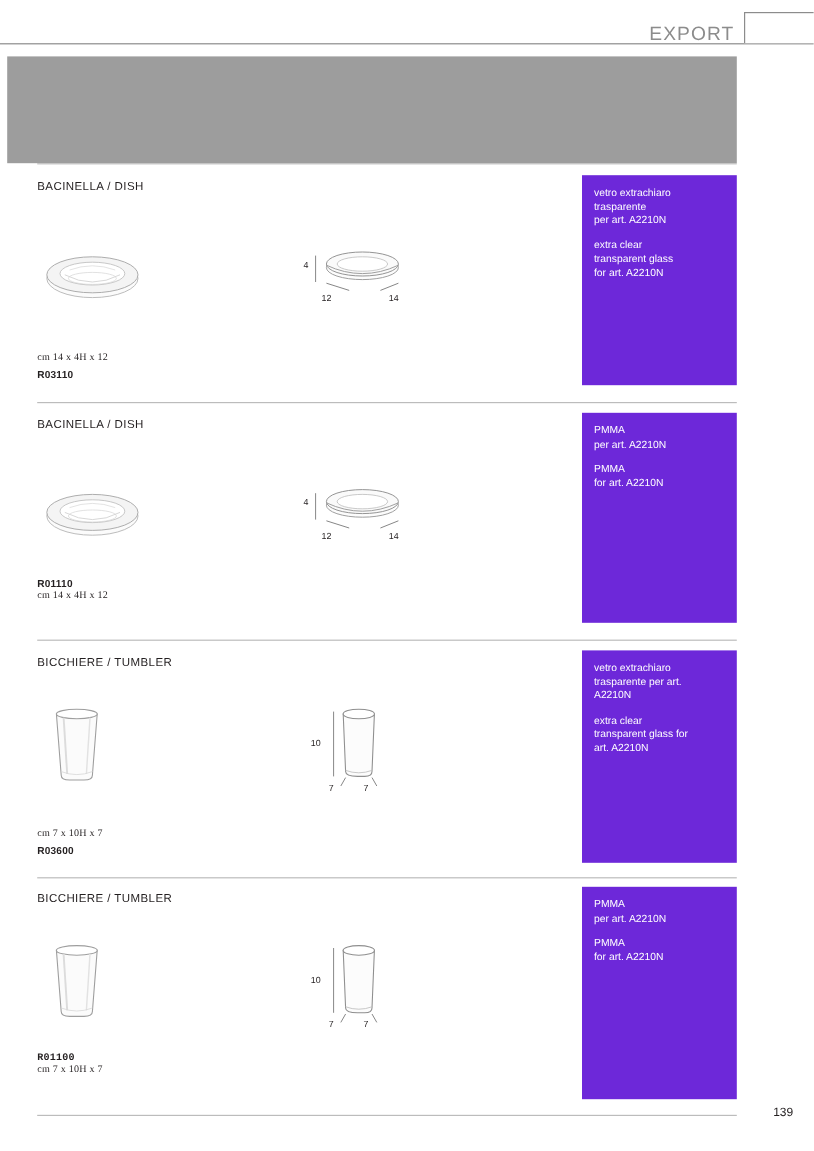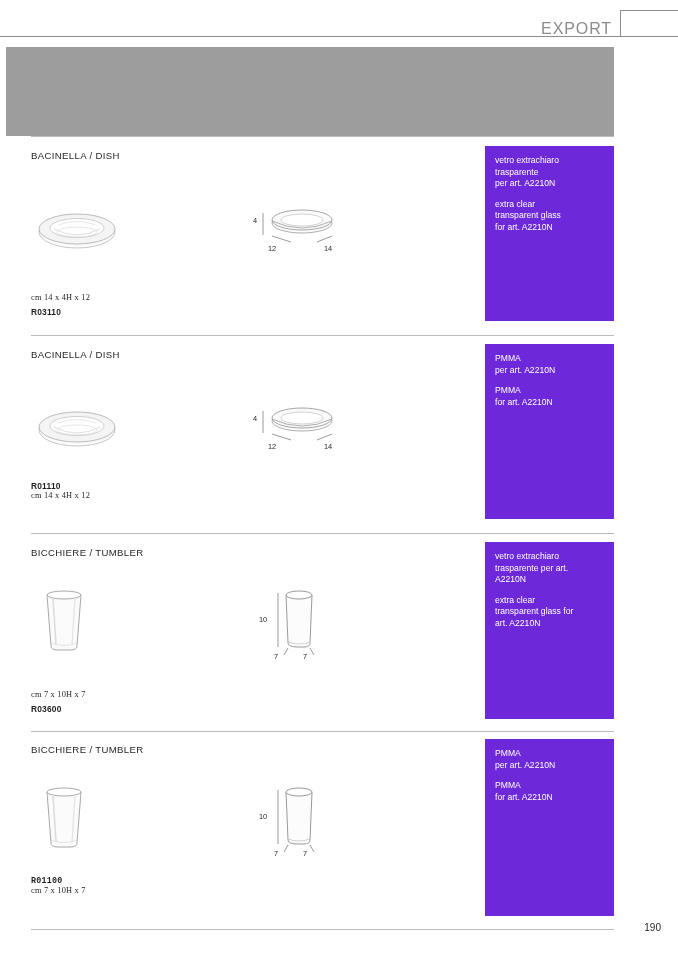--- a/index.html
+++ b/index.html
@@ -316,13 +316,13 @@
 
   <div class="info-panel" style="left:485px;top:739px;width:129px;height:177px;">
     <p>PMMA
 per art. A2210N</p>
     <p>PMMA
 for art. A2210N</p>
   </div>
 </div>
 
 <div class="footer-rule"></div>
-<div class="page-num">190</div>
+<div class="page-num">139</div>
 
 </body></html>

